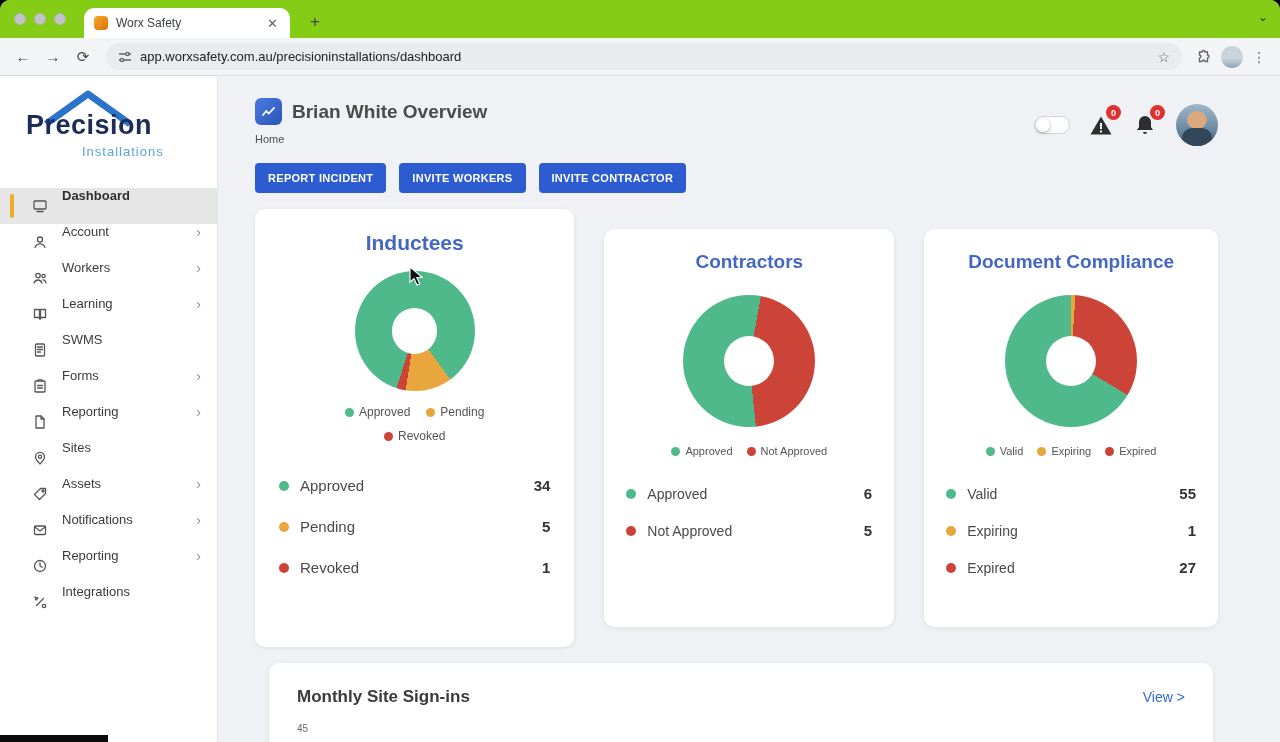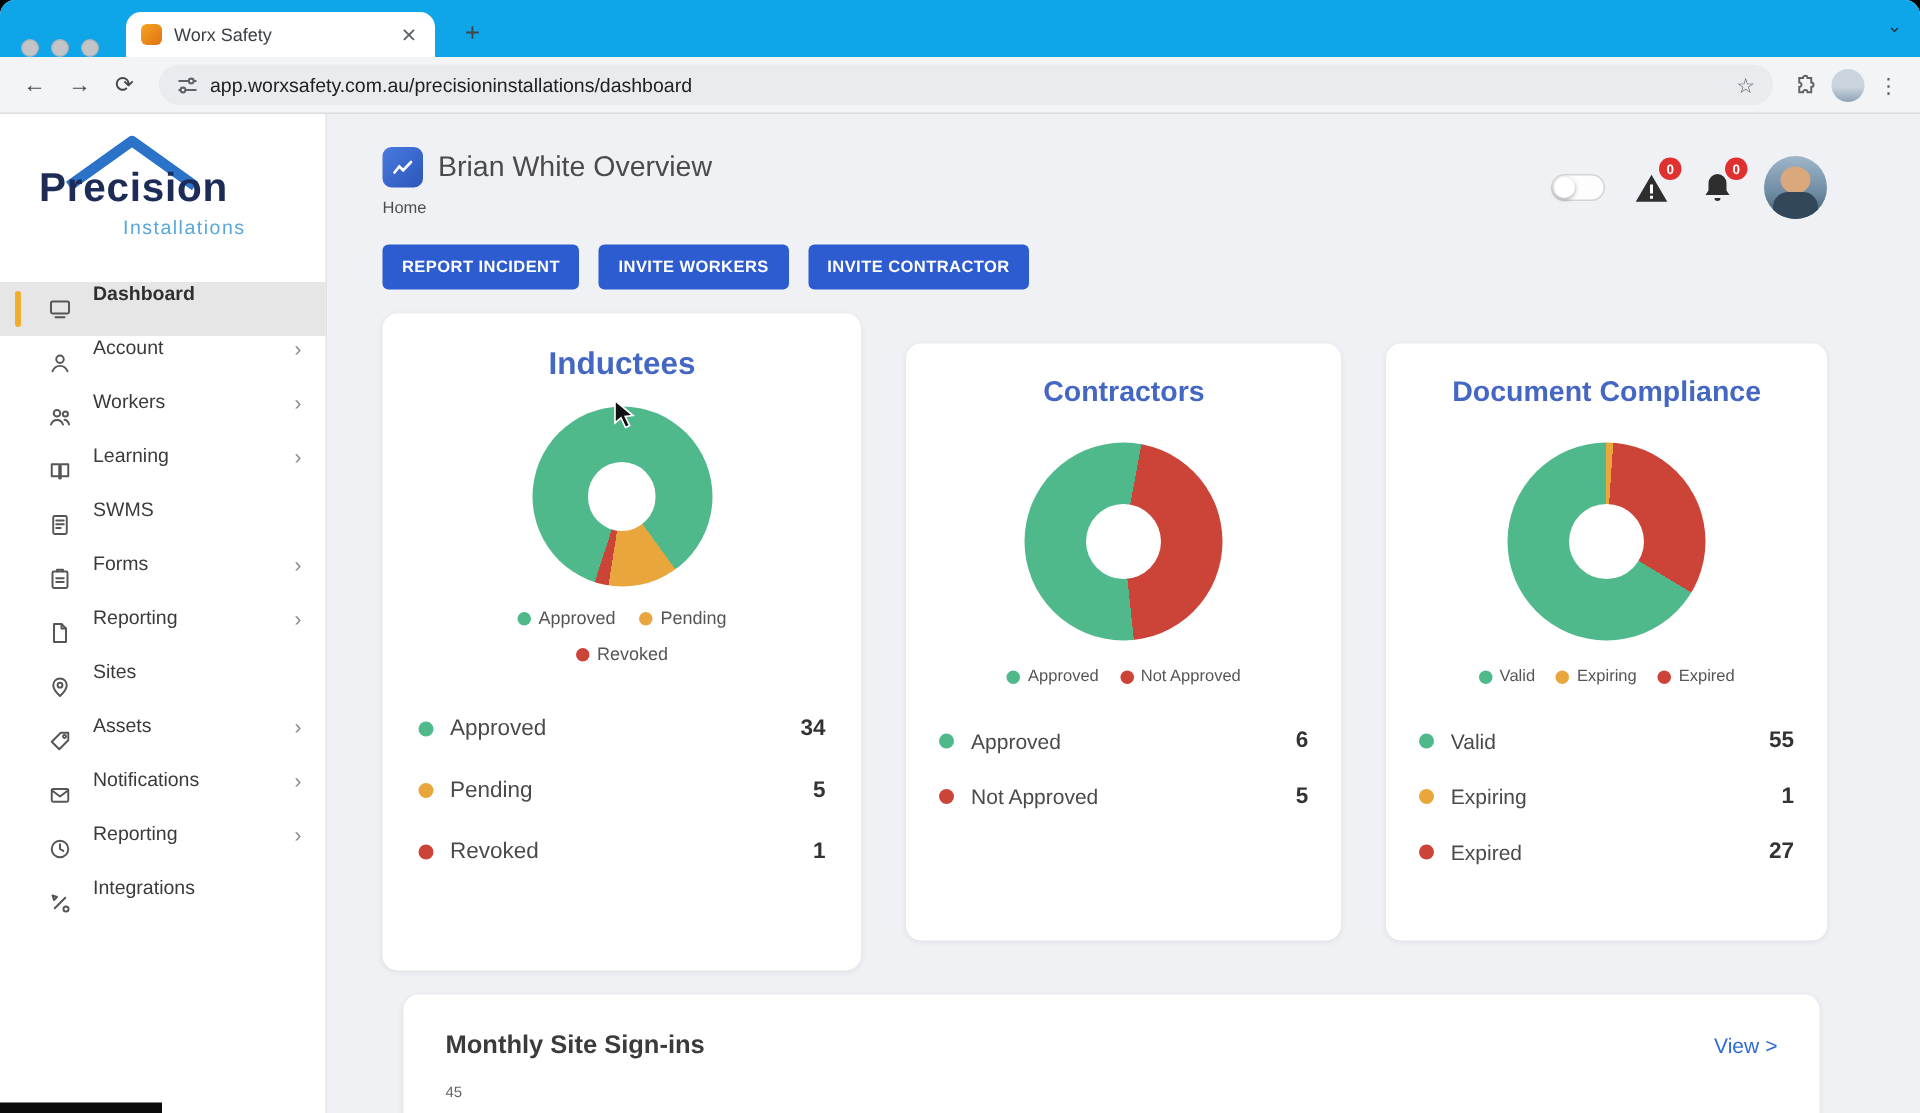--- a/index.html
+++ b/index.html
@@ -1,20 +1,20 @@
 <!DOCTYPE html>
 <html><head>
 <meta charset="utf-8">
 <style>
   * { box-sizing: border-box; margin: 0; padding: 0; }
   html,body { width:1280px; height:742px; overflow:hidden; background:#000; font-family:"Liberation Sans", sans-serif; }
   .window { width:1280px; height:742px; border-radius:10px 10px 0 0; overflow:hidden; background:#fff; position:relative; }
 
   
-  .tabstrip { height:38px; background:#0ea5e9; position:relative; display:flex; align-items:flex-end; }
+  .tabstrip { height:38px; background:#84cc16; position:relative; display:flex; align-items:center; }
   .traffic { display:flex; gap:8px; padding:0 12px 0 14px; }
   .tl { width:12px; height:12px; border-radius:50%; background:#c2c4c8; border:1px solid #b2b4b8; }
   .tab { position:absolute; left:84px; top:8px; width:206px; height:30px; background:#fff; border-radius:10px 10px 0 0; display:flex; align-items:center; gap:8px; padding:0 10px; }
   .favicon { width:14px; height:14px; border-radius:4px; background:linear-gradient(135deg,#f6a523,#e0720f); flex:0 0 auto; }
   .tab-title { font-size:12px; color:#3c4043; flex:1; white-space:nowrap; overflow:hidden; }
   .tab-close { font-size:13px; color:#5f6368; cursor:pointer; padding:0 2px; }
   .newtab { position:absolute; left:302px; top:9px; font-size:17px; color:#444; width:26px; height:26px; text-align:center; line-height:26px; border-radius:50%; }
   .strip-chev { position:absolute; right:12px; top:10px; font-size:12px; color:#333; }
 
   .toolbar { height:38px; background:#f3f4f6; border-bottom:1px solid #dadce0; display:flex; align-items:center; padding:0 10px; gap:4px; }
@@ -40,21 +40,21 @@
   .menu-item.active::before { content:""; position:absolute; left:10px; top:6px; bottom:6px; width:4px; border-radius:2px; background:#f0ad2d; }
   .mi-icon { width:17px; display:flex; align-items:center; }
   .mi-label { flex:1; }
   .mi-chev { color:#8b8b8b; font-size:14px; }
 
   .main { flex:1; background:#eff1f4; padding:22px 62px 0 37px; position:relative; overflow:hidden; }
 
   .header-top { display:flex; align-items:flex-start; }
   .title-row { display:flex; align-items:center; gap:10px; }
   .app-badge { width:27px; height:27px; border-radius:6px; background:linear-gradient(135deg,#4a7ade,#2b56ba); display:flex; align-items:center; justify-content:center; }
-  .page-title { font-size:19px; font-weight:normal; color:#4b4b4b; }
+  .page-title { font-size:19px; font-weight:bold; color:#4b4b4b; }
   .breadcrumb { font-size:11px; color:#4e4e4e; margin-top:8px; }
   .header-right { margin-left:auto; display:flex; align-items:center; gap:18px; margin-top:6px; }
   .toggle { width:36px; height:18px; border-radius:9px; background:#fdfdfd; border:1px solid #d2d4d8; position:relative; cursor:pointer; }
   .toggle-knob { position:absolute; left:1px; top:1px; width:14px; height:14px; border-radius:50%; background:#fff; box-shadow:0 1px 3px rgba(0,0,0,.35); }
   .icon-btn { position:relative; cursor:pointer; width:26px; height:26px; display:flex; align-items:center; justify-content:center; }
   .badge { position:absolute; top:-7px; right:-7px; min-width:15px; height:15px; border-radius:8px; background:#e03131; color:#fff; font-size:9px; font-weight:bold; display:flex; align-items:center; justify-content:center; padding:0 3px; }
   .avatar { width:42px; height:42px; border-radius:50%; background:linear-gradient(180deg,#9fb6c9 0%,#6d8aa3 60%,#41586c 100%); position:relative; overflow:hidden; cursor:pointer; }
   .avatar::before { content:""; position:absolute; left:11px; top:7px; width:20px; height:18px; border-radius:50%; background:#d9a87c; }
   .avatar::after { content:""; position:absolute; left:6px; top:24px; width:30px; height:20px; border-radius:10px 10px 0 0; background:#33475a; }
 

